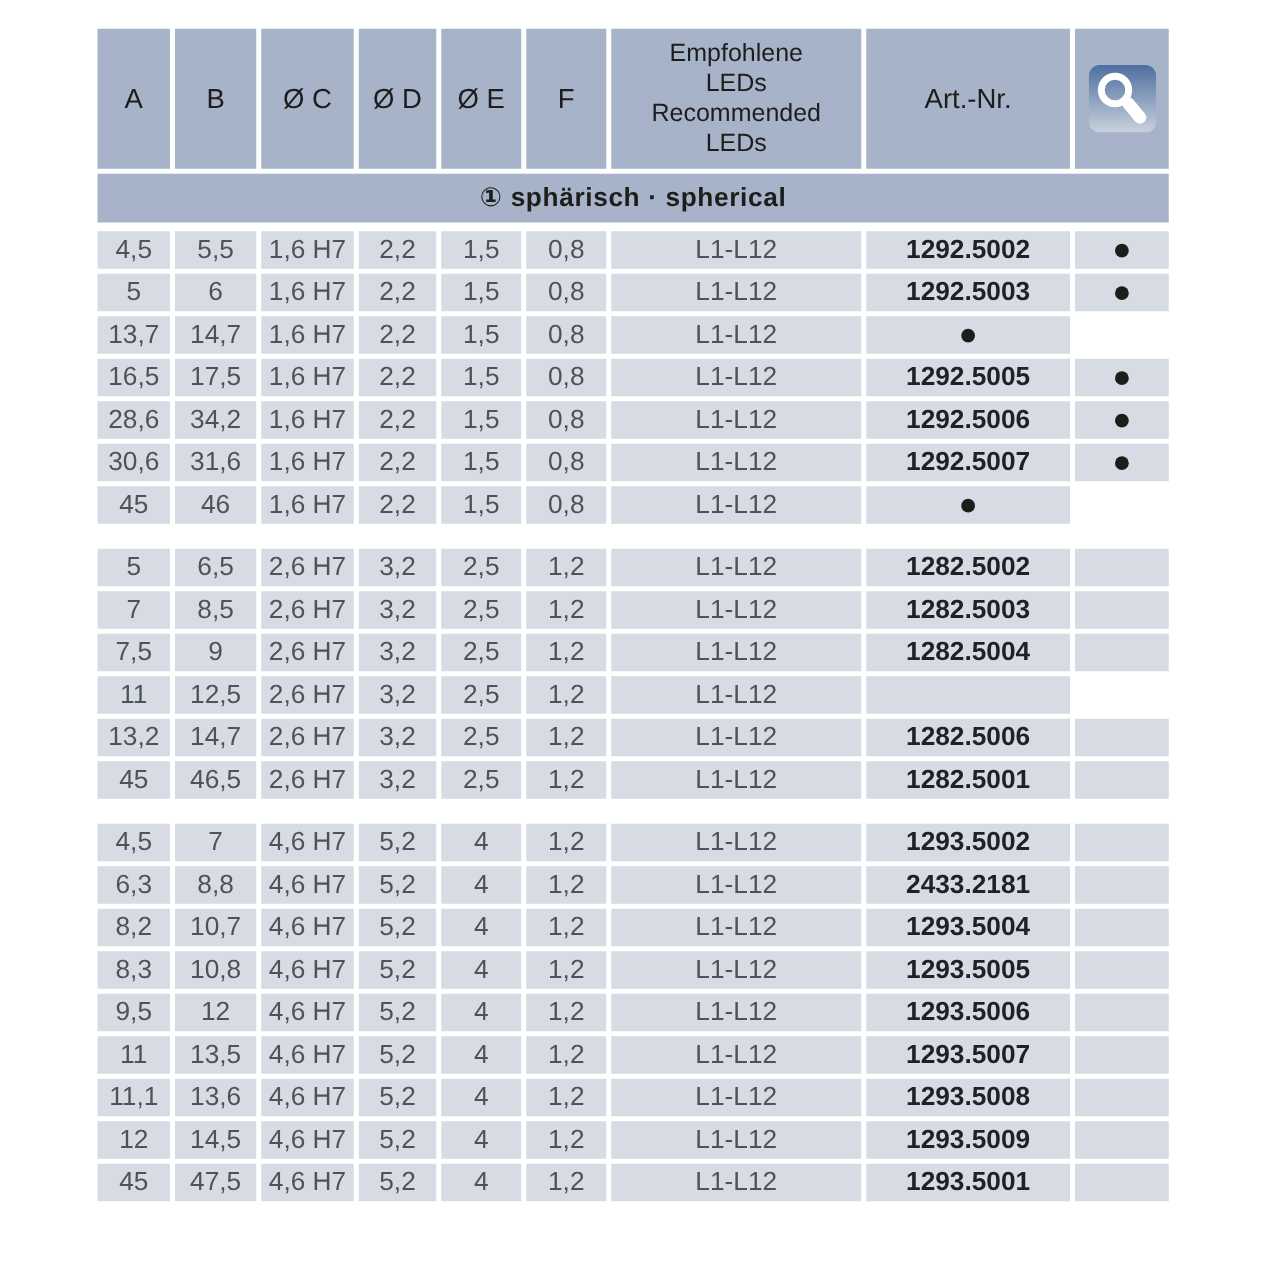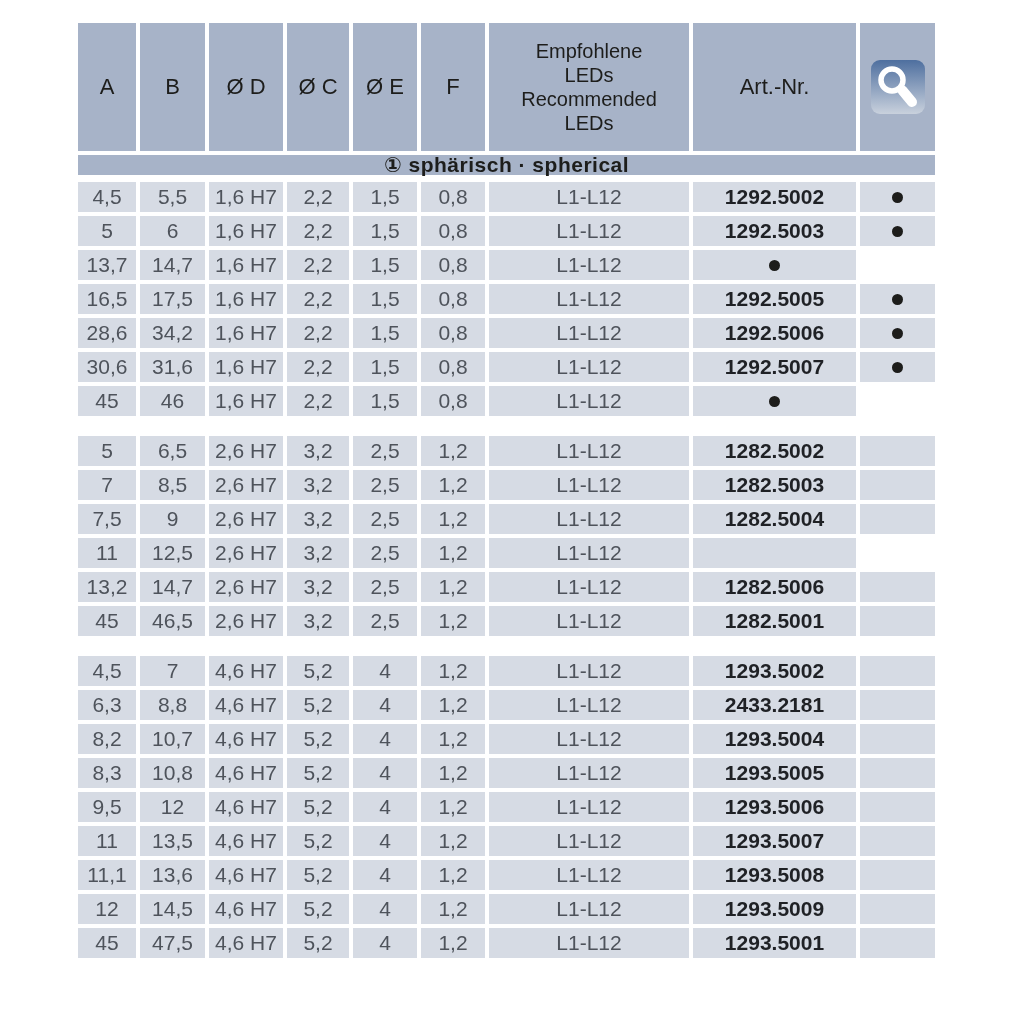--- a/index.html
+++ b/index.html
@@ -11,46 +11,46 @@
     --page-bg:#ffffff;
   }
   *{box-sizing:border-box;margin:0;padding:0;}
   html,body{width:1024px;height:1024px;background:var(--page-bg);
     font-family:"Liberation Sans","DejaVu Sans",sans-serif;}
   .page{position:relative;width:1024px;height:1024px;background:var(--page-bg);overflow:hidden;}
   .table{position:absolute;left:78px;top:23px;width:857px;}
   .grid-row{display:grid;grid-template-columns:58px 65px 74px 62px 64px 64px 200px 163px 75px;
     column-gap:4px;}
   .header-row{margin-bottom:4px;}
-  .hcell{background:var(--header-bg);height:128px;display:flex;align-items:center;justify-content:center;
+  .hcell{background:var(--header-bg);height:112px;display:flex;align-items:center;justify-content:center;
     color:var(--header-text);font-size:22px;text-align:center;}
   .hcell.leds{font-size:20px;line-height:24px;white-space:pre-line;}
-  .subheader{background:var(--header-bg);height:20px;margin-bottom:7px;display:flex;align-items:center;
+  .subheader{background:var(--header-bg);height:39px;margin-bottom:7px;display:flex;align-items:center;
     justify-content:center;color:var(--header-text);font-weight:bold;font-size:21px;letter-spacing:0.5px;}
   .group{margin-bottom:20px;}
   .group:last-child{margin-bottom:0;}
   .row{margin-bottom:4px;}
   .cell{background:var(--row-bg);height:30px;line-height:30px;text-align:center;
     color:var(--cell-text);font-size:21px;white-space:nowrap;overflow:visible;}
   .cell.art{font-weight:bold;color:var(--art-text);}
   .dotcell{display:flex;align-items:center;justify-content:center;}
   .dot{width:11px;height:11px;border-radius:50%;background:#1d1d1b;display:block;}
   .magnifier{width:54px;height:54px;display:block;}
 </style>
 </head>
 <body>
 
 <div class="page">
   <div class="table">
 
     <div class="grid-row header-row">
       <div class="hcell">A</div>
       <div class="hcell">B</div>
+      <div class="hcell">Ø C</div>
       <div class="hcell">Ø D</div>
-      <div class="hcell">Ø C</div>
       <div class="hcell">Ø E</div>
       <div class="hcell">F</div>
       <div class="hcell leds">Empfohlene
 LEDs
 Recommended
 LEDs</div>
       <div class="hcell">Art.-Nr.</div>
       <div class="hcell">
         <svg class="magnifier" viewBox="0 0 54 54" xmlns="http://www.w3.org/2000/svg">
           <defs>

